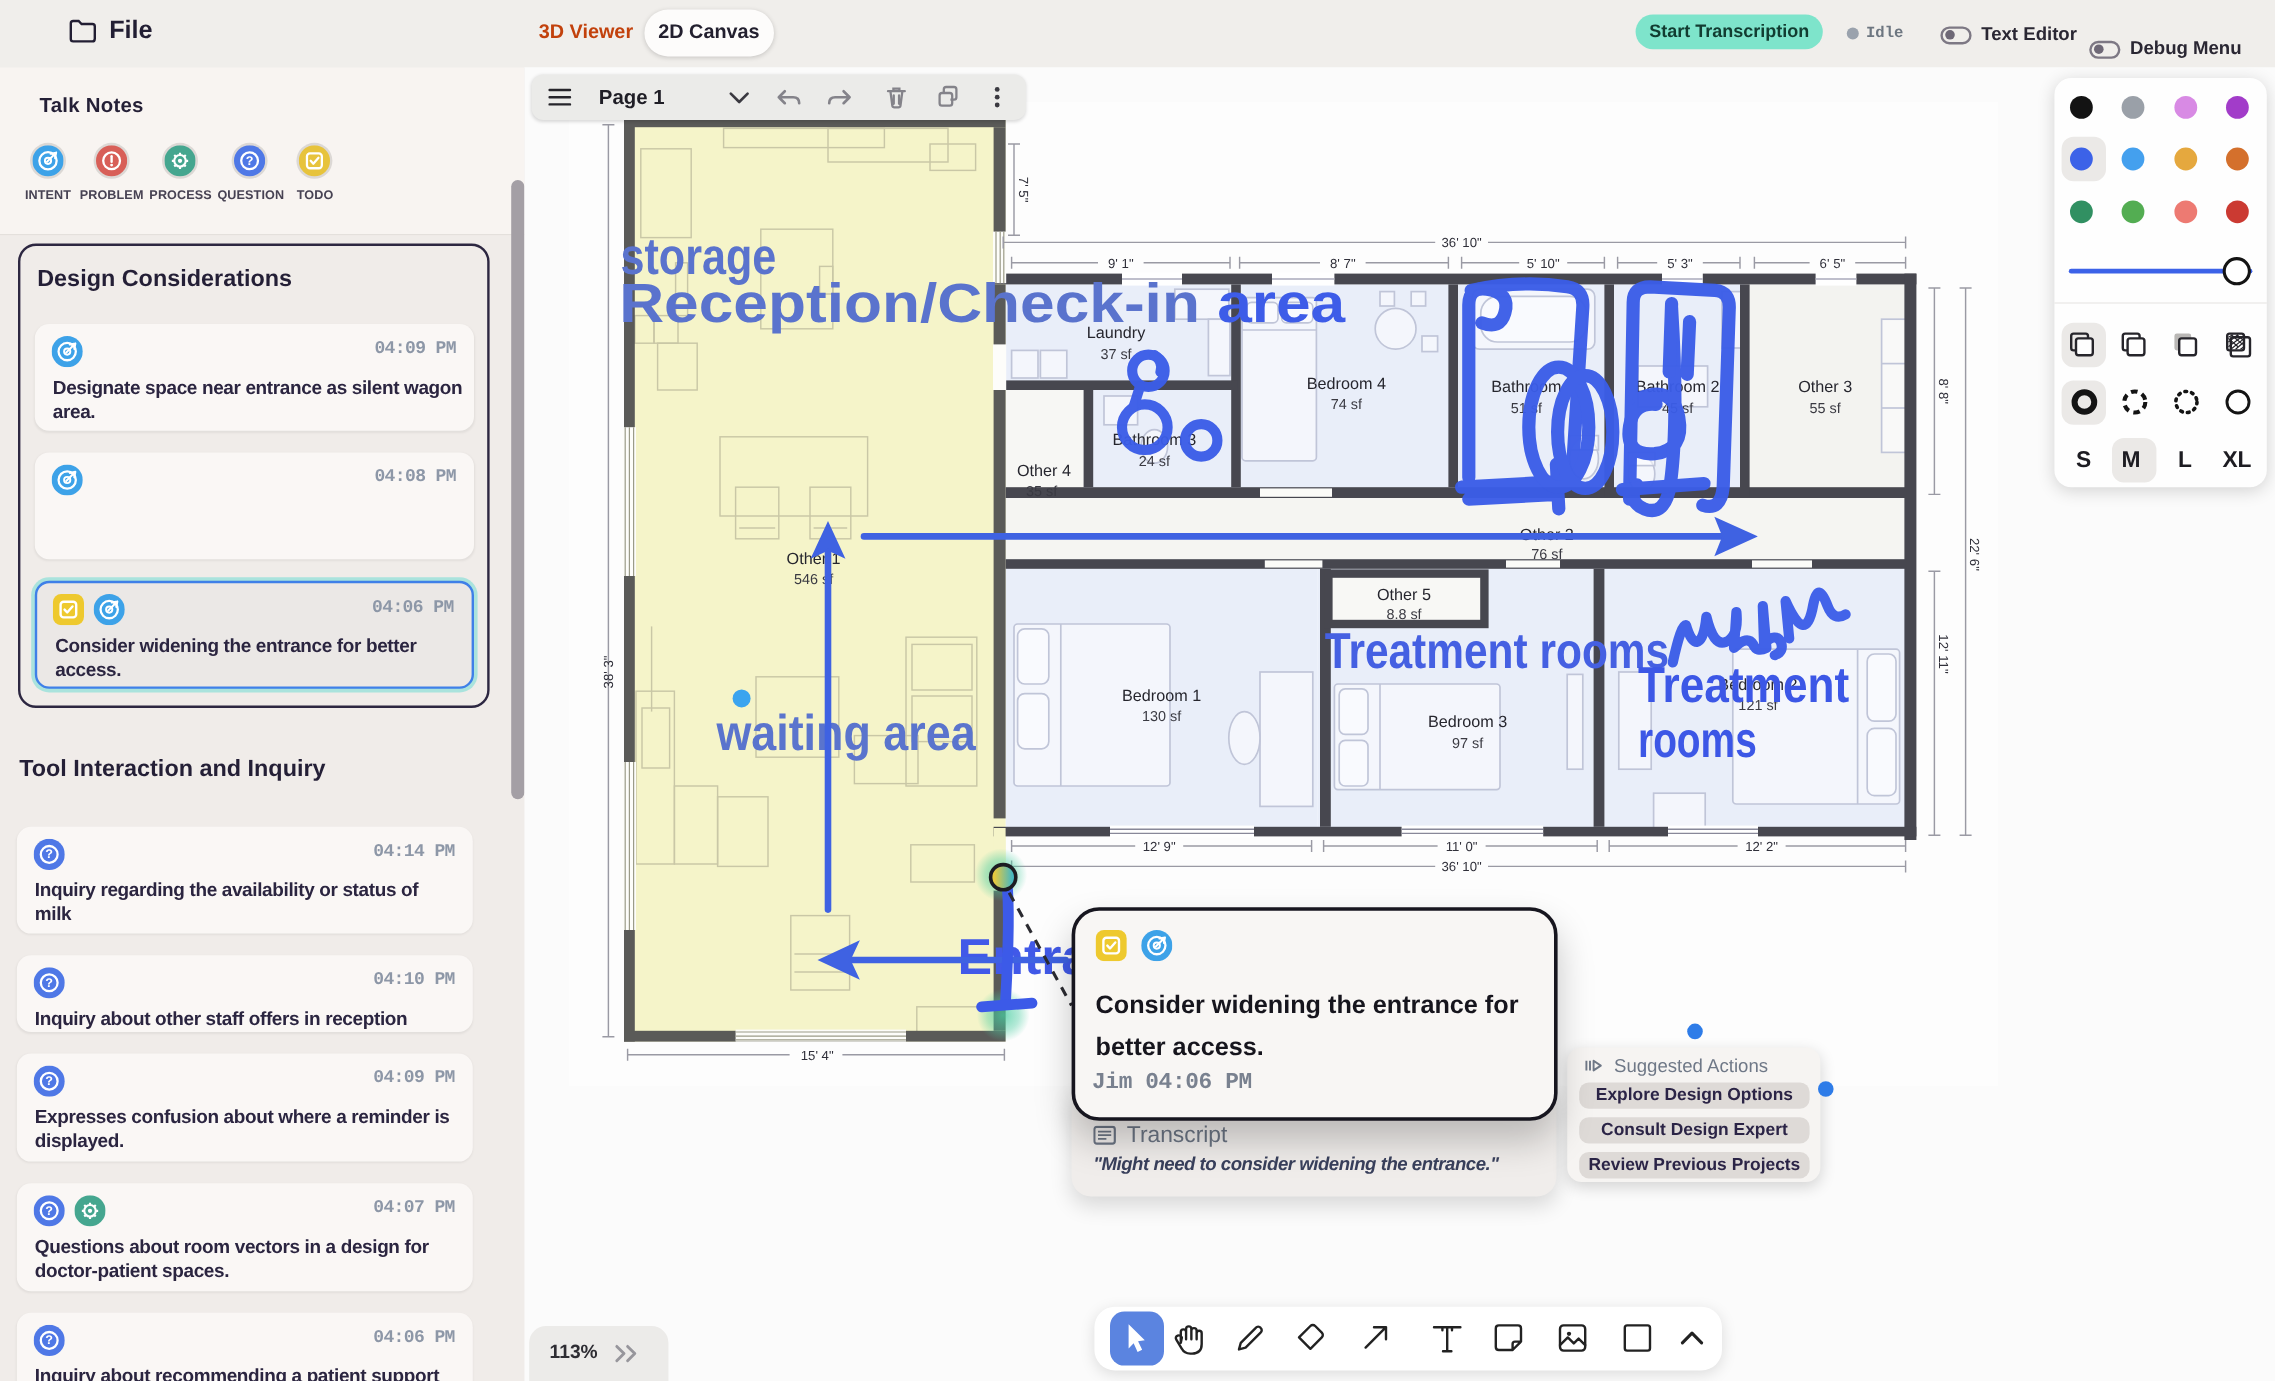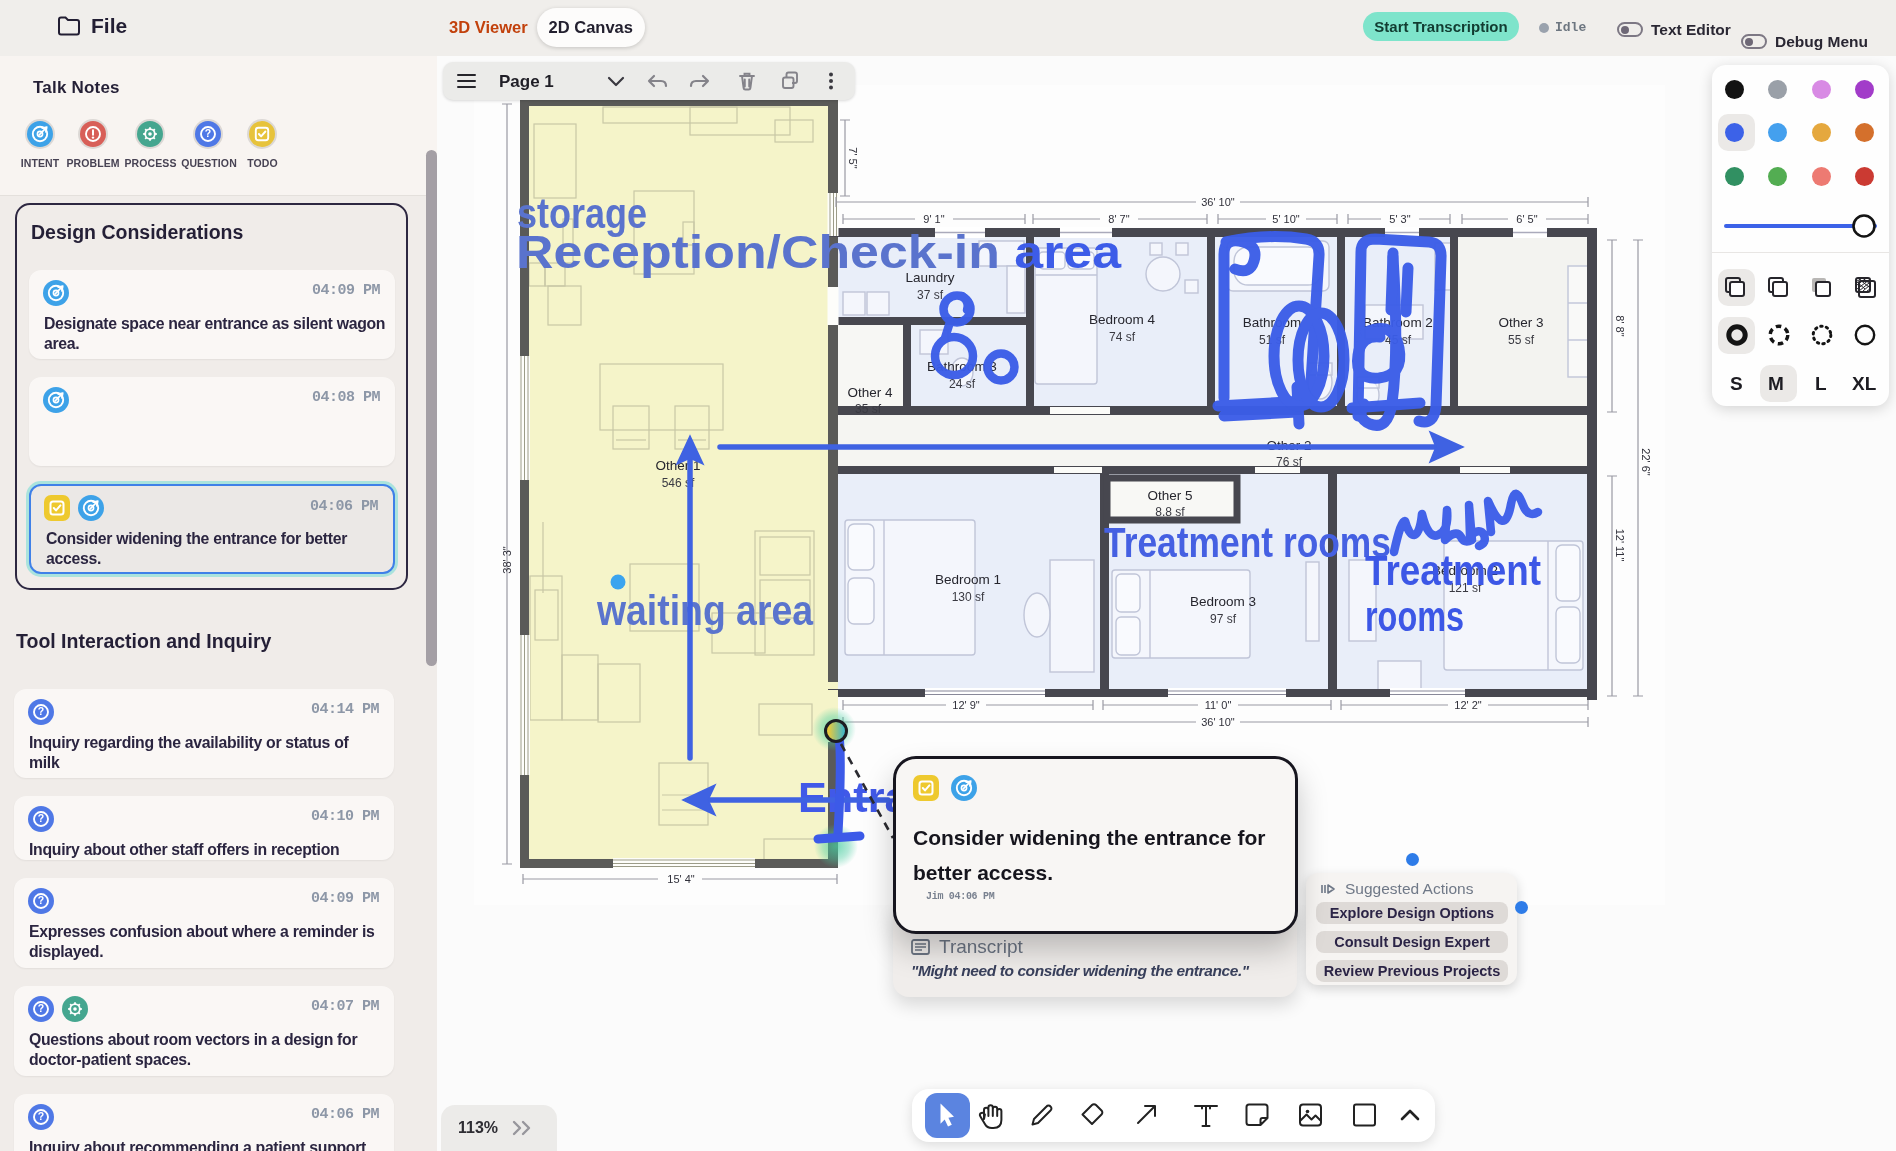--- a/index.html
+++ b/index.html
@@ -60,21 +60,21 @@
 
 
 #transcard { position:absolute; left:893px; top:908px; width:404px; height:89px; background:#f0edeb; border-radius:0 0 16px 16px; box-shadow:0 8px 18px rgba(0,0,0,0.14); z-index:21; }
 #transcard .th { position:absolute; left:18px; top:28px; font-size:19px; color:#6c7584; }
 #transcard .tq { position:absolute; left:18px; top:54px; font-size:15.5px; font-style:italic; color:#39405c; font-weight:bold; letter-spacing:-0.4px; white-space:nowrap; }
 #sugg { position:absolute; left:1306px; top:833px; width:211px; height:112px; background:#f6f4f2; border-radius:12px; box-shadow:0 4px 12px rgba(0,0,0,0.16); z-index:21;margin-top:40px; }
 #sugg .sh { position:absolute; left:14px; top:7px; font-size:15.5px; color:#6f7887; }
 .sbtn { position:absolute; left:10px; width:192px; height:22px; background:#dedad7; border-radius:8px; font-size:14.5px; font-weight:bold; color:#2b2446; text-align:center; line-height:22px; }
 #maincard { position:absolute; left:893px; top:756px; width:405px; height:178px; background:#f8f6f4; border:3px solid #17161f; border-radius:23px; box-shadow:0 16px 30px rgba(0,0,0,0.22); z-index:22; }
 #maincard .title { position:absolute; left:17px; top:61px; width:372px; font-size:21px; font-weight:bold; color:#16151d; line-height:35px; }
-#maincard .meta { position:absolute; left:30px; top:132px; font-family:"Liberation Mono",monospace; font-size:10px; color:#79818f; font-weight:bold; letter-spacing:-0.3px; }
+#maincard .meta { position:absolute; left:14px; top:132px; font-family:"Liberation Mono",monospace; font-size:19px; color:#79818f; font-weight:bold; letter-spacing:-0.3px; }
 .bluedot { position:absolute; width:13px; height:13px; border-radius:50%; background:#2e7ce8; z-index:23; }
 </style>
 </head>
 <body>
 
 <div id="canvasbg" style="position:absolute;left:437px;top:56px;width:1459px;height:1095px;background:#fbfbfb;"></div>
 
 <svg width="0" height="0" style="position:absolute">
 <defs>
 <g id="ic-target">

